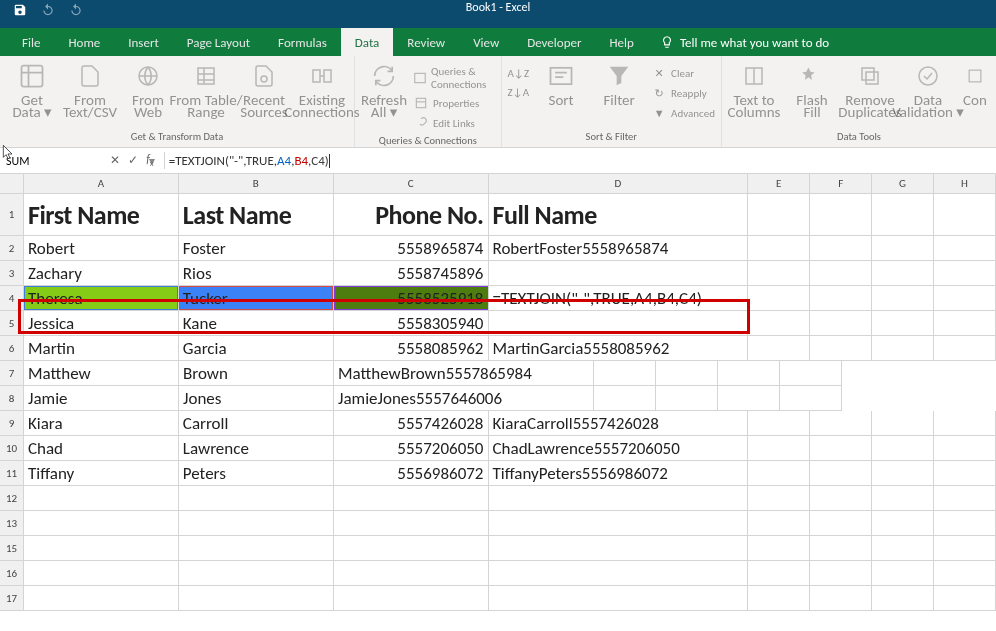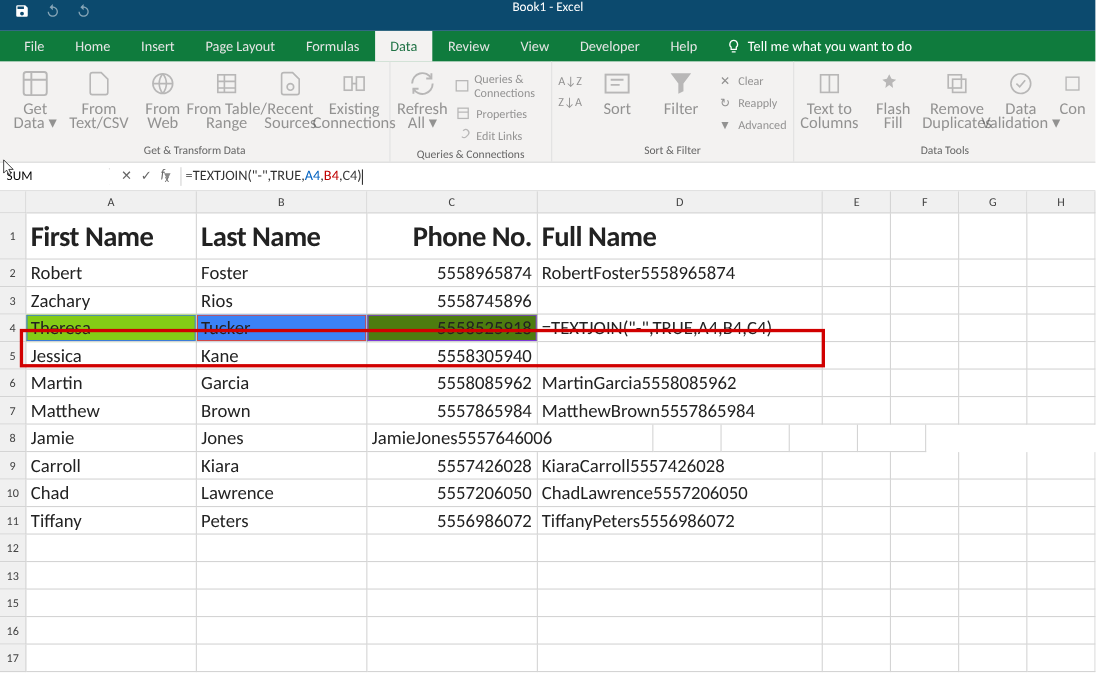--- a/index.html
+++ b/index.html
@@ -426,41 +426,40 @@
         <div class="cell cD">MartinGarcia5558085962</div>
         <div class="cell cE"></div>
         <div class="cell cF"></div>
         <div class="cell cG"></div>
         <div class="cell cH"></div>
       </div>
       <div class="row">
         <div class="rowhdr">7</div>
         <div class="cell cA">Matthew</div>
         <div class="cell cB">Brown</div>
-        <div class="cell cC num">5557865984</div>
         <div class="cell cD">MatthewBrown5557865984</div>
         <div class="cell cE"></div>
         <div class="cell cF"></div>
         <div class="cell cG"></div>
         <div class="cell cH"></div>
       </div>
       <div class="row">
         <div class="rowhdr">8</div>
         <div class="cell cA">Jamie</div>
         <div class="cell cB">Jones</div>
         <div class="cell cD">JamieJones5557646006</div>
         <div class="cell cE"></div>
         <div class="cell cF"></div>
         <div class="cell cG"></div>
         <div class="cell cH"></div>
       </div>
       <div class="row">
         <div class="rowhdr">9</div>
+        <div class="cell cA">Kiara</div>
         <div class="cell cB">Carroll</div>
-        <div class="cell cA">Kiara</div>
         <div class="cell cC num">5557426028</div>
         <div class="cell cD">KiaraCarroll5557426028</div>
         <div class="cell cE"></div>
         <div class="cell cF"></div>
         <div class="cell cG"></div>
         <div class="cell cH"></div>
       </div>
       <div class="row">
         <div class="rowhdr">10</div>
         <div class="cell cA">Chad</div>

